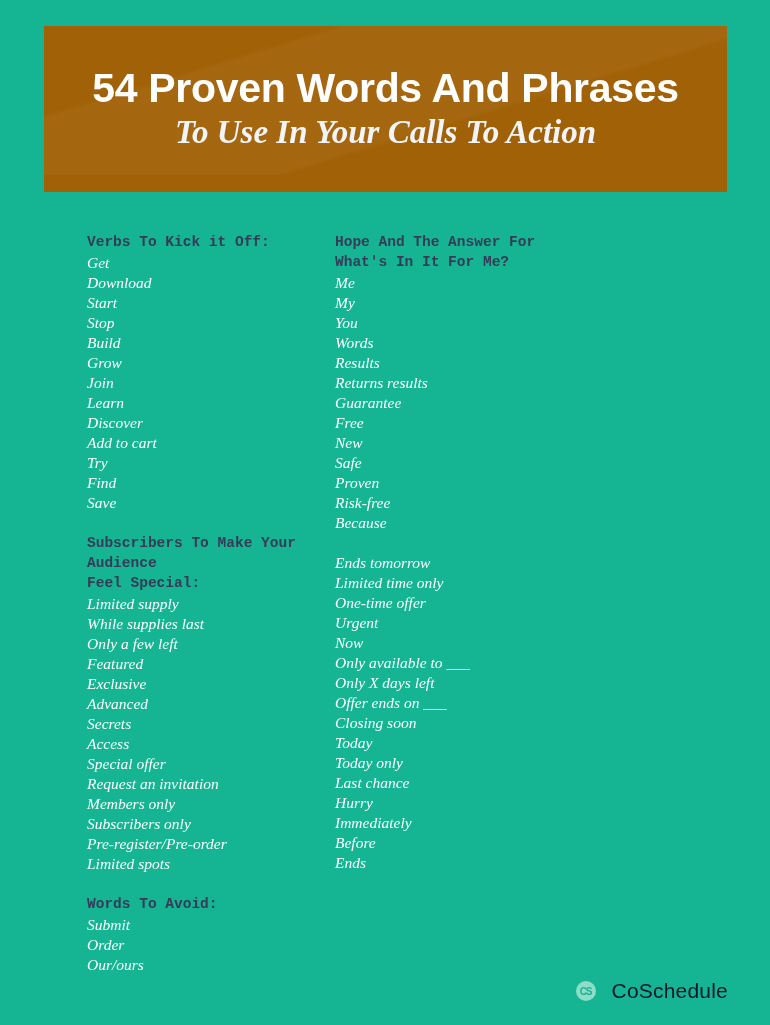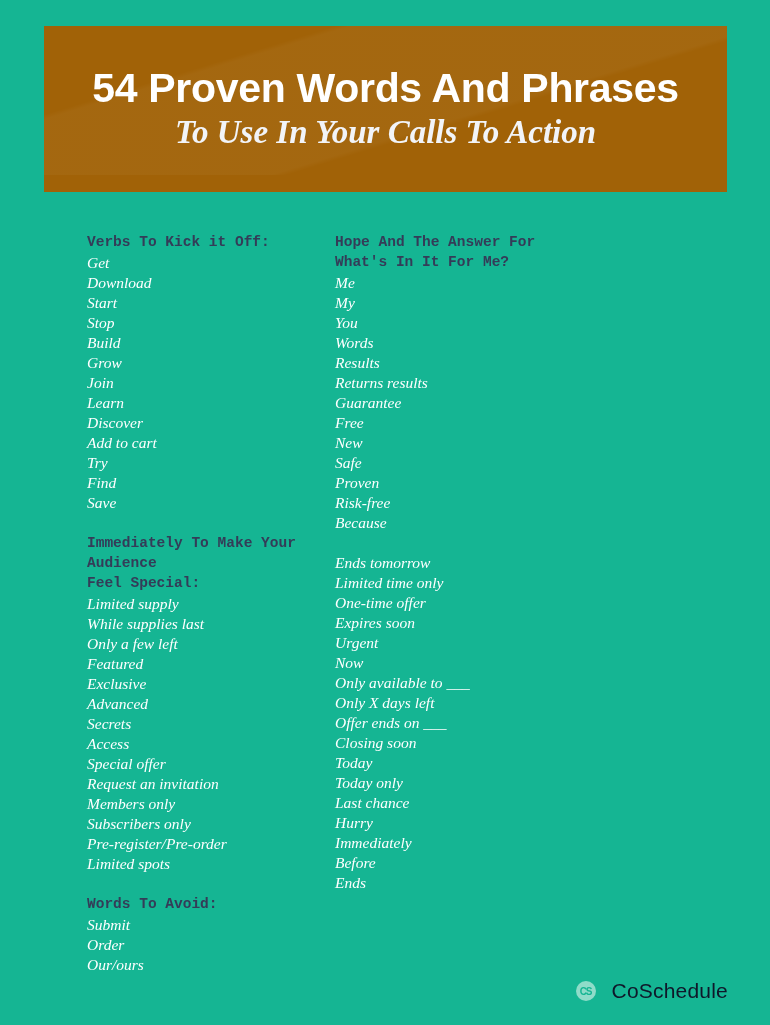--- a/index.html
+++ b/index.html
@@ -172,21 +172,21 @@
         <li class="item">Learn</li>
         <li class="item">Discover</li>
         <li class="item">Add to cart</li>
         <li class="item">Try</li>
         <li class="item">Find</li>
         <li class="item">Save</li>
       </ul>
     </div>
 
     <div class="section">
-      <h3 class="section-title">Immediately To Make Your Audience
+      <h3 class="section-title">Subscribers To Make Your Audience
 Feel Special:</h3>
       <ul class="item-list">
         <li class="item">Limited supply</li>
         <li class="item">While supplies last</li>
         <li class="item">Only a few left</li>
         <li class="item">Featured</li>
         <li class="item">Exclusive</li>
         <li class="item">Advanced</li>
         <li class="item">Secrets</li>
         <li class="item">Access</li>
@@ -230,21 +230,20 @@
         <li class="item">Risk-free</li>
         <li class="item">Because</li>
       </ul>
     </div>
 
     <div class="section">
       <ul class="item-list">
         <li class="item">Ends tomorrow</li>
         <li class="item">Limited time only</li>
         <li class="item">One-time offer</li>
-        <li class="item">Expires soon</li>
         <li class="item">Urgent</li>
         <li class="item">Now</li>
         <li class="item">Only available to ___</li>
         <li class="item">Only X days left</li>
         <li class="item">Offer ends on ___</li>
         <li class="item">Closing soon</li>
         <li class="item">Today</li>
         <li class="item">Today only</li>
         <li class="item">Last chance</li>
         <li class="item">Hurry</li>

